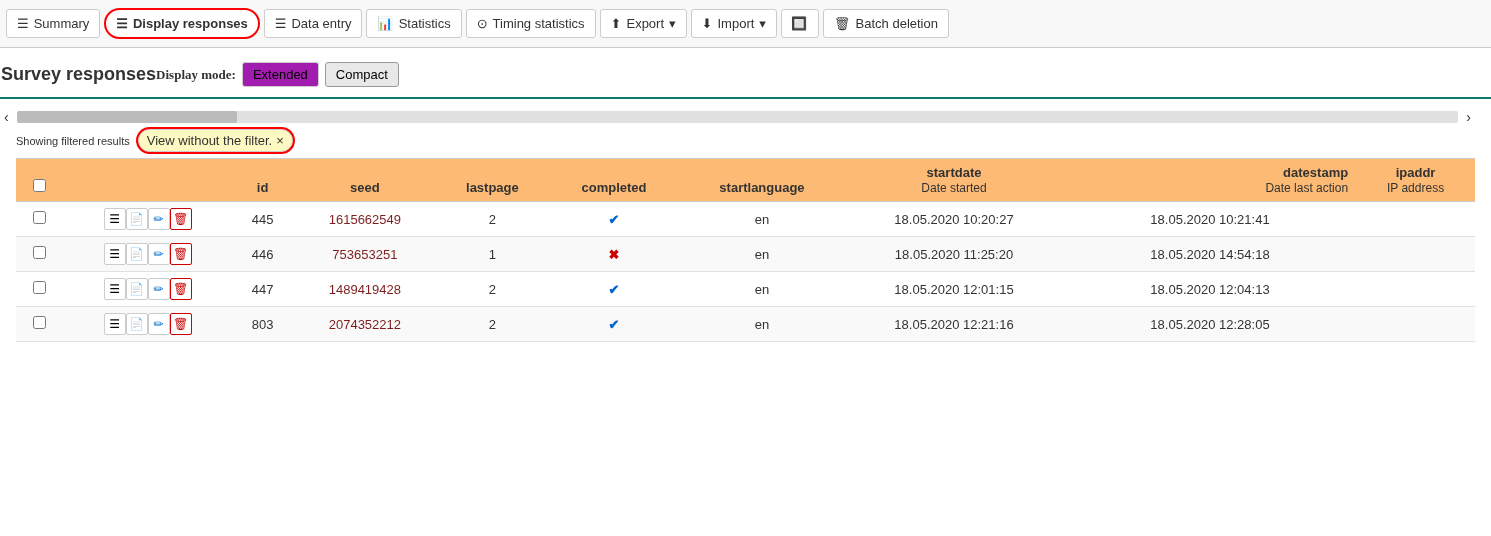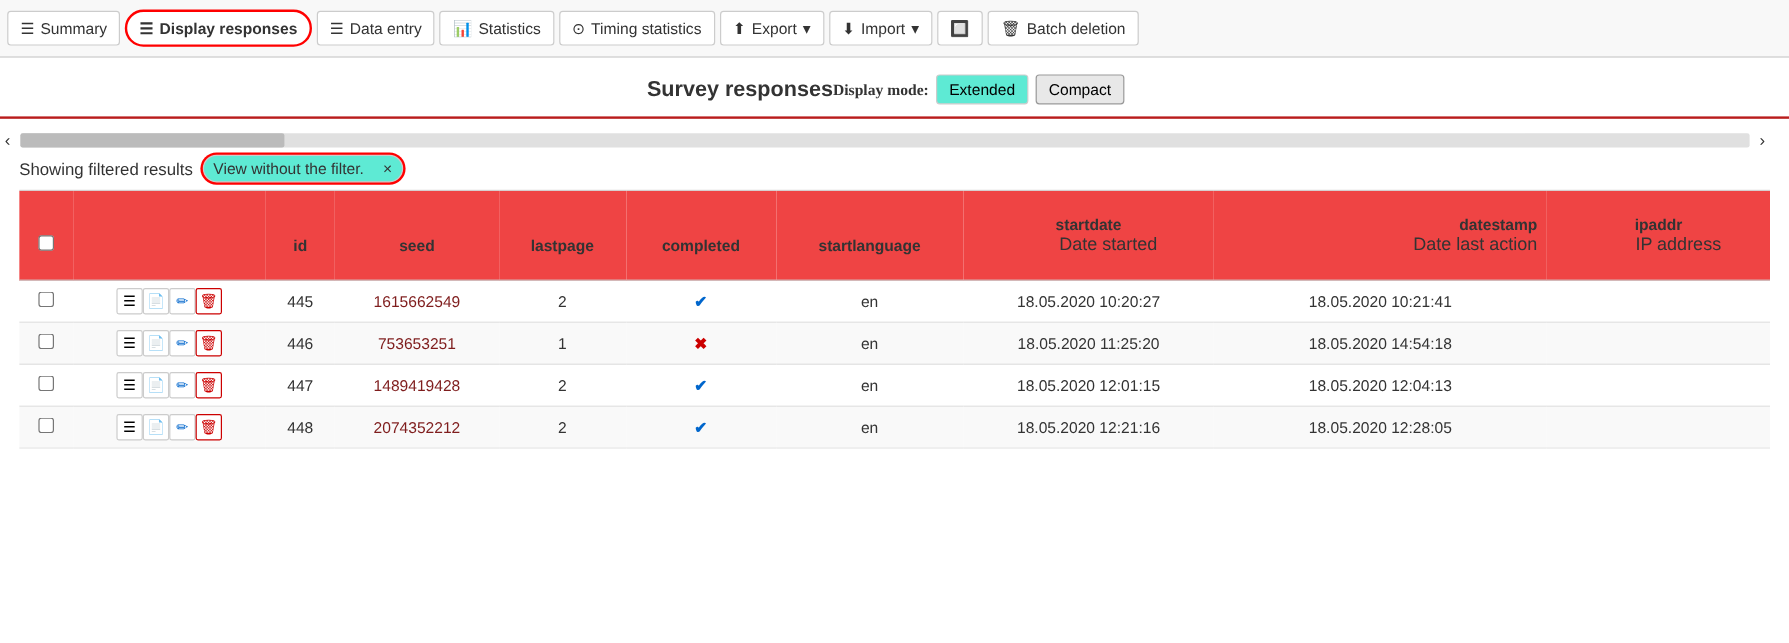--- a/index.html
+++ b/index.html
@@ -31,57 +31,57 @@
     }
     .nav-btn.active { background: #fff; border-color: #999; font-weight: bold; }
     .nav-btn.circled {
       border: 2px solid red;
       border-radius: 20px;
     }
 
     
     .page-header {
       display: flex;
-      justify-content: center;
+      justify-content: flex-start;
       align-items: center;
       padding: 14px 16px 10px 1px;
-      border-bottom: 2px solid #b91c1c;
+      border-bottom: 2px solid #0f766e;
     }
     .page-title { font-size: 18px; font-weight: bold; color: #333; }
     .display-mode {
       display: flex;
       align-items: center;
       gap: 6px;
     }
     .display-mode-label { font-weight: bold; font-size: 13px; font-family: Liberation Serif, serif; }
     .mode-btn {
       padding: 4px 10px;
       border: 1px solid #ccc;
-      background: #5eead4;
+      background: #a21caf;
       cursor: pointer;
       font-size: 13px;
       border-radius: 3px;
     }
     .mode-btn.active { background: #e8e8e8; border-color: #999; }
 
     .filter-row {
       padding: 4px 16px 6px 16px;
       display: flex;
       align-items: center;
       gap: 8px;
     }
-    .filter-text { font-size: 14px; }
+    .filter-text { font-size: 11px; }
     .filter-link {
       display: inline-flex;
       align-items: flex-start;
-      gap: 16px;
+      gap: 4px;
       padding: 3px 8px;
       border: 1px solid #ccc;
       border-radius: 12px;
-      background: #5eead4;
+      background: #fef9c3;
       cursor: pointer;
       font-size: 13px;
       color: #333;
       
       box-shadow: 0 0 0 2px red;
       border-radius: 18px;
     }
 
     
     .table-wrapper {
@@ -89,25 +89,25 @@
       padding: 0 0 0 0;
       margin: 0 16px;
     }
     table {
       width: 100%;
       border-collapse: collapse;
       font-size: 13px;
     }
     thead th {
       text-align: center;
-      padding: 21px 8px;
+      padding: 6px 8px;
       border-bottom: 1px solid #ccc;
       border-top: 1px solid #ccc;
       font-weight: bold;
-      background: #ef4444;
+      background: #fdba74;
       white-space: nowrap;
       vertical-align: bottom;
     }
     tbody tr { border-bottom: 1px solid #e0e0e0; }
     tbody tr:nth-child(even) { background: #f9f9f9; }
     tbody td {
       padding: 6px 8px;
       text-align: center;
       vertical-align: middle;
       white-space: nowrap;
@@ -143,21 +143,21 @@
       cursor: pointer;
       border-radius: 2px;
       font-size: 12px;
     }
     .action-btn.red { color: #cc0000; border-color: #cc0000; }
     .action-btn.blue { color: #0066cc; }
 
     .check-icon { color: #0066cc; font-weight: bold; }
     .cross-icon { color: #cc0000; font-weight: bold; }
 
-    .th-sub { font-weight: normal; font-size: 15px; margin-left: 33px; }
+    .th-sub { font-weight: normal; font-size: 12px; }
 
     
     .nav-btn.dropdown::after {
       content: " ▾";
     }
   </style>
 </head>
 <body>
 
 <div class="top-nav">
@@ -283,21 +283,21 @@
           <td>2</td>
           <td><span class="check-icon">✔</span></td>
           <td>en</td>
           <td>18.05.2020 12:01:15</td>
           <td>18.05.2020 12:04:13</td>
           <td></td>
         </tr>
         <tr>
           <td><input type="checkbox" style=""></td>
           <td style="white-space: nowrap;"><button class="action-btn" title="View">☰</button><button class="action-btn" title="Export">📄</button><button class="action-btn blue" title="Edit">✏</button><button class="action-btn red" title="Delete">🗑</button></td>
-          <td>448</td>
+          <td>803</td>
           <td><a class="id-link" href="#">2074352212</a></td>
           <td>2</td>
           <td><span class="check-icon">✔</span></td>
           <td>en</td>
           <td>18.05.2020 12:21:16</td>
           <td>18.05.2020 12:28:05</td>
           <td></td>
         </tr>
       </tbody>
   </table>

